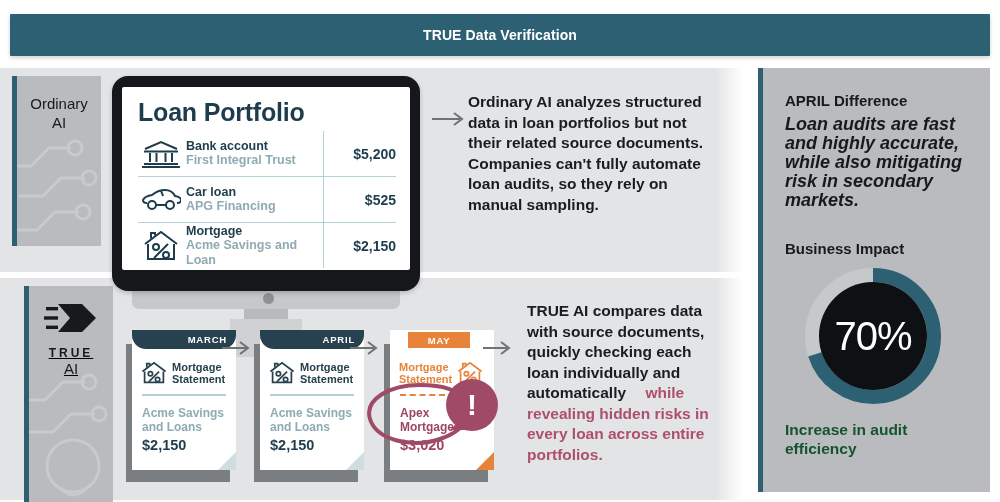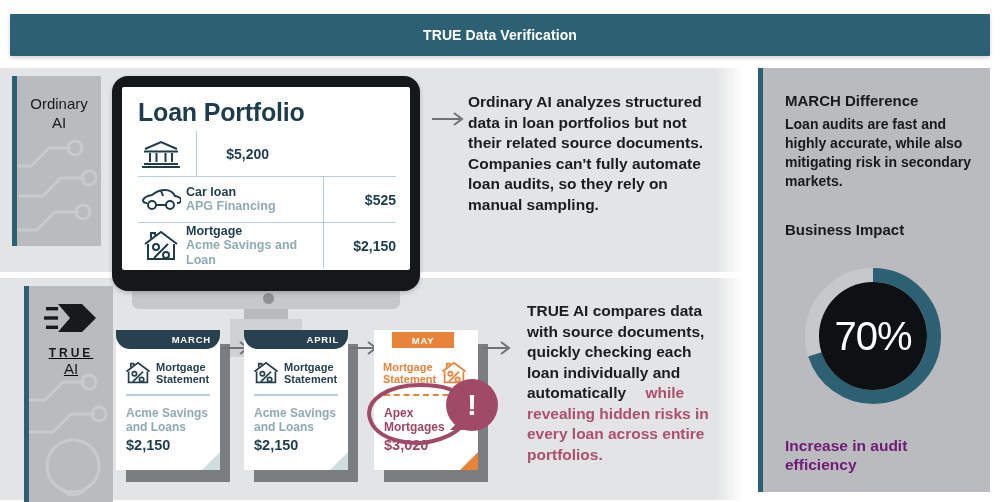--- a/index.html
+++ b/index.html
@@ -112,21 +112,21 @@
 
   .arrow-top{position:absolute;left:432px;top:111px;}
 
   
   .card{position:absolute;width:104px;height:140px;}
   .card-shadow{
     position:absolute;left:10px;top:14px;width:104px;height:138px;
     background:#7b7e80;
   }
   .card-body{
-    position:absolute;left:0;top:0;width:104px;height:140px;background:#ffffff;
+    position:absolute;left:16px;top:0;width:104px;height:140px;background:#ffffff;
   }
   .card-tab{
     position:absolute;left:0;top:0;width:104px;height:19px;
     background:#27414f;border-radius:0 0 14px 14px;
     color:#ffffff;font-size:9.5px;font-weight:bold;letter-spacing:.8px;
     display:flex;align-items:center;justify-content:flex-end;padding-right:9px;
     box-sizing:border-box;
   }
   .card-tab.orange{background:#e8833a;justify-content:center;padding-right:0;
      border-radius:0;left:18px;width:62px;top:2px;height:16px;}
@@ -180,31 +180,31 @@
     color:#ffffff;font-size:30px;font-weight:bold;line-height:30px;
   }
 
   
   .right-panel{
     position:absolute;left:758px;top:68px;width:232px;height:424px;
     background:#b9bbbe;border-left:5px solid #2d6072;box-sizing:border-box;
     overflow:hidden;
   }
   .rp-h{font-size:15px;font-weight:bold;color:#17191c;margin:24px 0 6px 22px;}
-  .rp-p{font-size:14px;font-weight:bold;color:#17191c;line-height:19px;margin:0 10px 16px 22px;}
+  .rp-p{font-size:18px;font-weight:bold;color:#17191c;line-height:19px;margin:0 10px 16px 22px;font-style:italic;}
   .rp-h2{font-size:15px;font-weight:bold;color:#17191c;margin:30px 0 0 22px;}
   .donut{position:absolute;left:40px;top:198px;width:140px;height:140px;}
   .donut-label{
     position:absolute;left:0;top:0;width:140px;height:140px;
     display:flex;align-items:center;justify-content:center;
     color:#ffffff;font-size:40px;letter-spacing:-1px;
   }
   .rp-cap{
-    position:absolute;left:22px;top:368px;width:190px;
-    font-size:15.5px;font-weight:bold;color:#701a75;line-height:19px;
+    position:absolute;left:22px;top:352px;width:190px;
+    font-size:15.5px;font-weight:bold;color:#14532d;line-height:19px;
   }
 </style>
 </head>
 <body>
 
 <div id="stage">
 
   <div class="header-bar">
     <div class="header-title">TRUE Data Verification</div>
   </div>
@@ -272,20 +272,24 @@
                   <line x1="2" y1="12.5" x2="36" y2="12.5"></line>
                   <line x1="8" y1="14" x2="8" y2="23"></line>
                   <line x1="14.5" y1="14" x2="14.5" y2="23"></line>
                   <line x1="23.5" y1="14" x2="23.5" y2="23"></line>
                   <line x1="30" y1="14" x2="30" y2="23"></line>
                   <line x1="2" y1="25" x2="36" y2="25"></line>
                   <line x1="0" y1="28" x2="38" y2="28"></line>
                 </g>
               </svg>
             </div>
+            <div class="lp-names">
+              <div class="lp-name">Bank account</div>
+              <div class="lp-sub">First Integral Trust</div>
+            </div>
             <div class="lp-amt">$5,200</div>
           </div>
 
           <div class="lp-row">
             <div class="lp-icon">
               <svg width="40" height="24" viewBox="0 0 40 24">
                 <g fill="none" stroke="#1d3c4c" stroke-width="2">
                   <path d="M6 15 q-4 0 -4 -3 q2 -4 9 -5 q6 -5 13 -5 q7 0 10 6 q6 1 6 4 q0 3 -4 3"></path>
                   <circle cx="11" cy="17" r="4"></circle>
                   <circle cx="29" cy="17" r="4"></circle>
@@ -454,21 +458,21 @@
       <line x1="0" y1="8" x2="24" y2="8"></line>
         <polyline points="18,2 26,8 18,14"></polyline>
     </g>
   </svg>
 
   <div class="para para-bottom">
     <span>TRUE AI</span><span> compares data with source documents, quickly checking each loan individually and automatically </span><span class="rose">while revealing hidden risks in every loan across entire portfolios.</span>
   </div>
 
   <div class="right-panel">
-    <div class="rp-h">MARCH Difference</div>
+    <div class="rp-h">APRIL Difference</div>
     <div class="rp-p">Loan audits are fast and highly accurate, while also mitigating risk in secondary markets.</div>
     <div class="rp-h2">Business Impact</div>
 
     <div class="donut">
       <svg width="140" height="140" viewBox="0 0 140 140">
         <circle cx="70" cy="70" r="61" fill="none" stroke="#c6c9cb" stroke-width="14"></circle>
         <circle id="donut-arc" cx="70" cy="70" r="61" fill="none" stroke="#2d6072" stroke-width="14" stroke-dasharray="268.29201261656834 383.27430373795477" transform="rotate(-90 70 70)"></circle>
         <circle cx="70" cy="70" r="54" fill="#0d1114"></circle>
       </svg>
       <div class="donut-label">70%</div>

